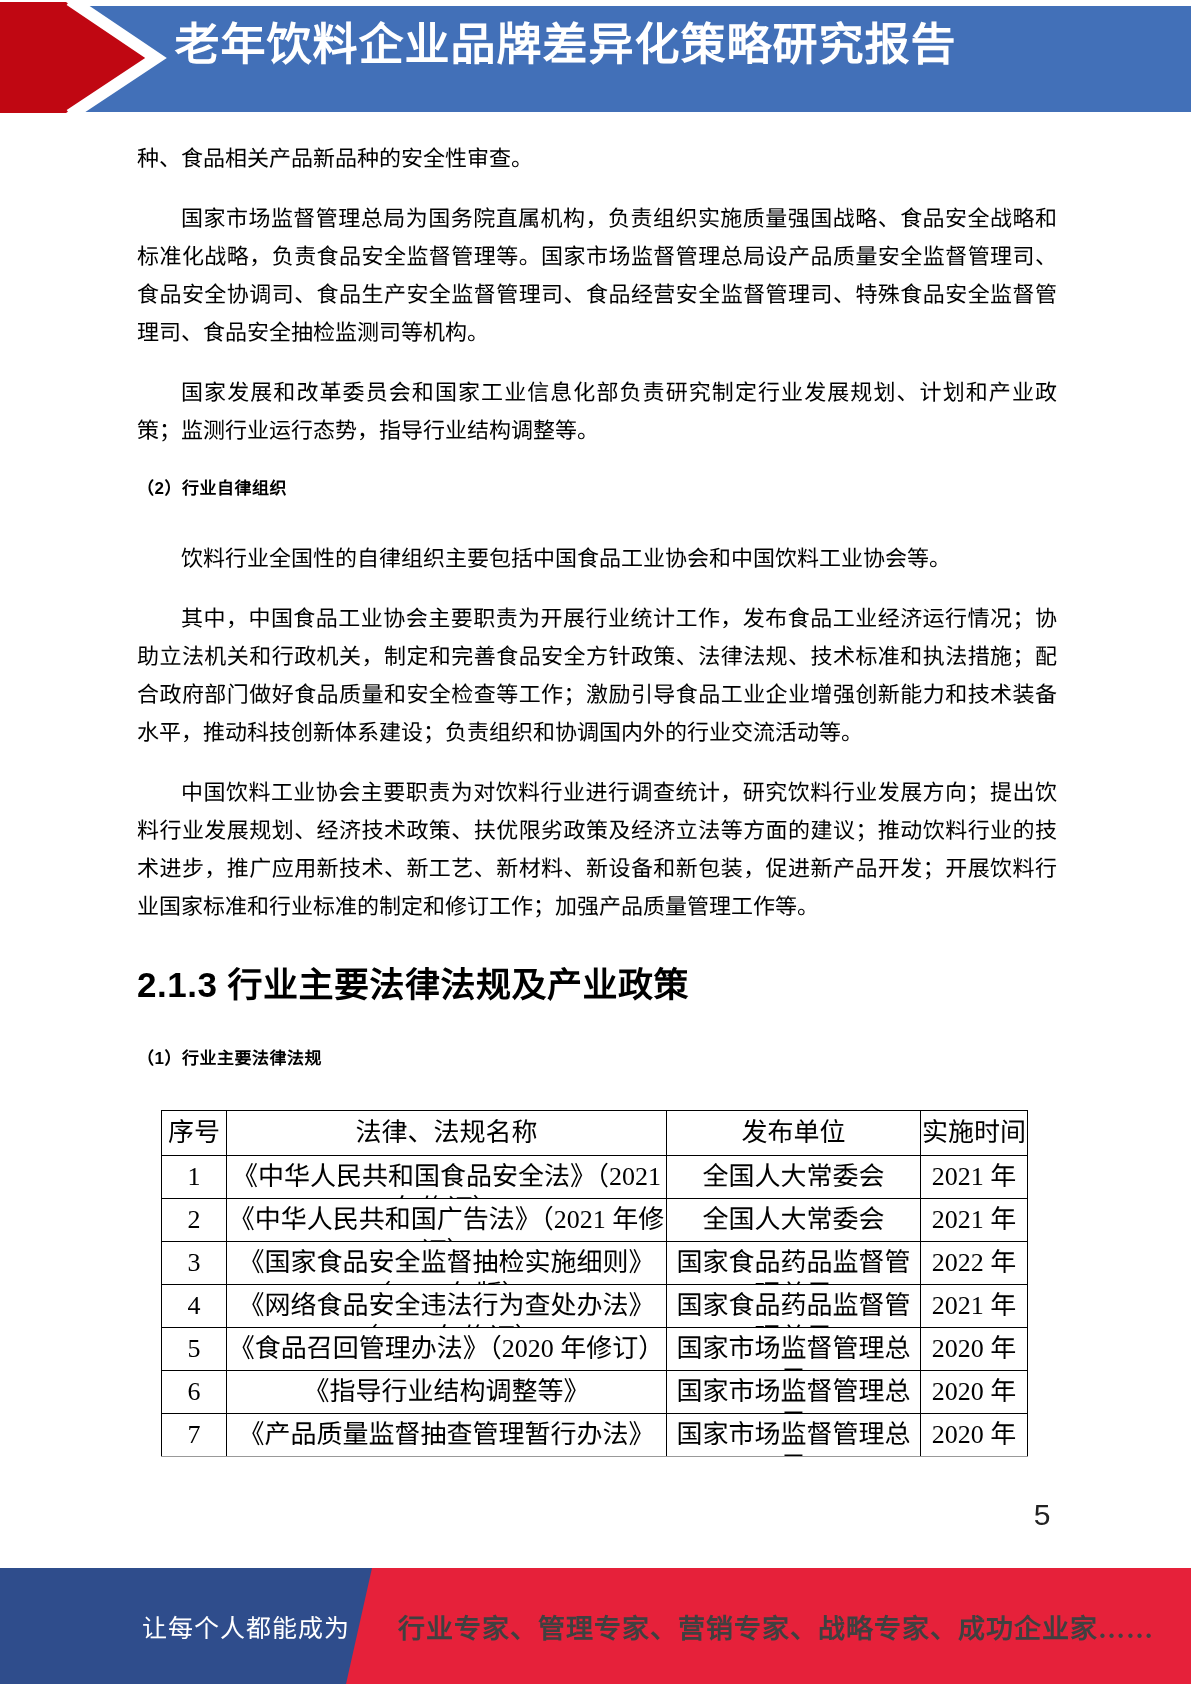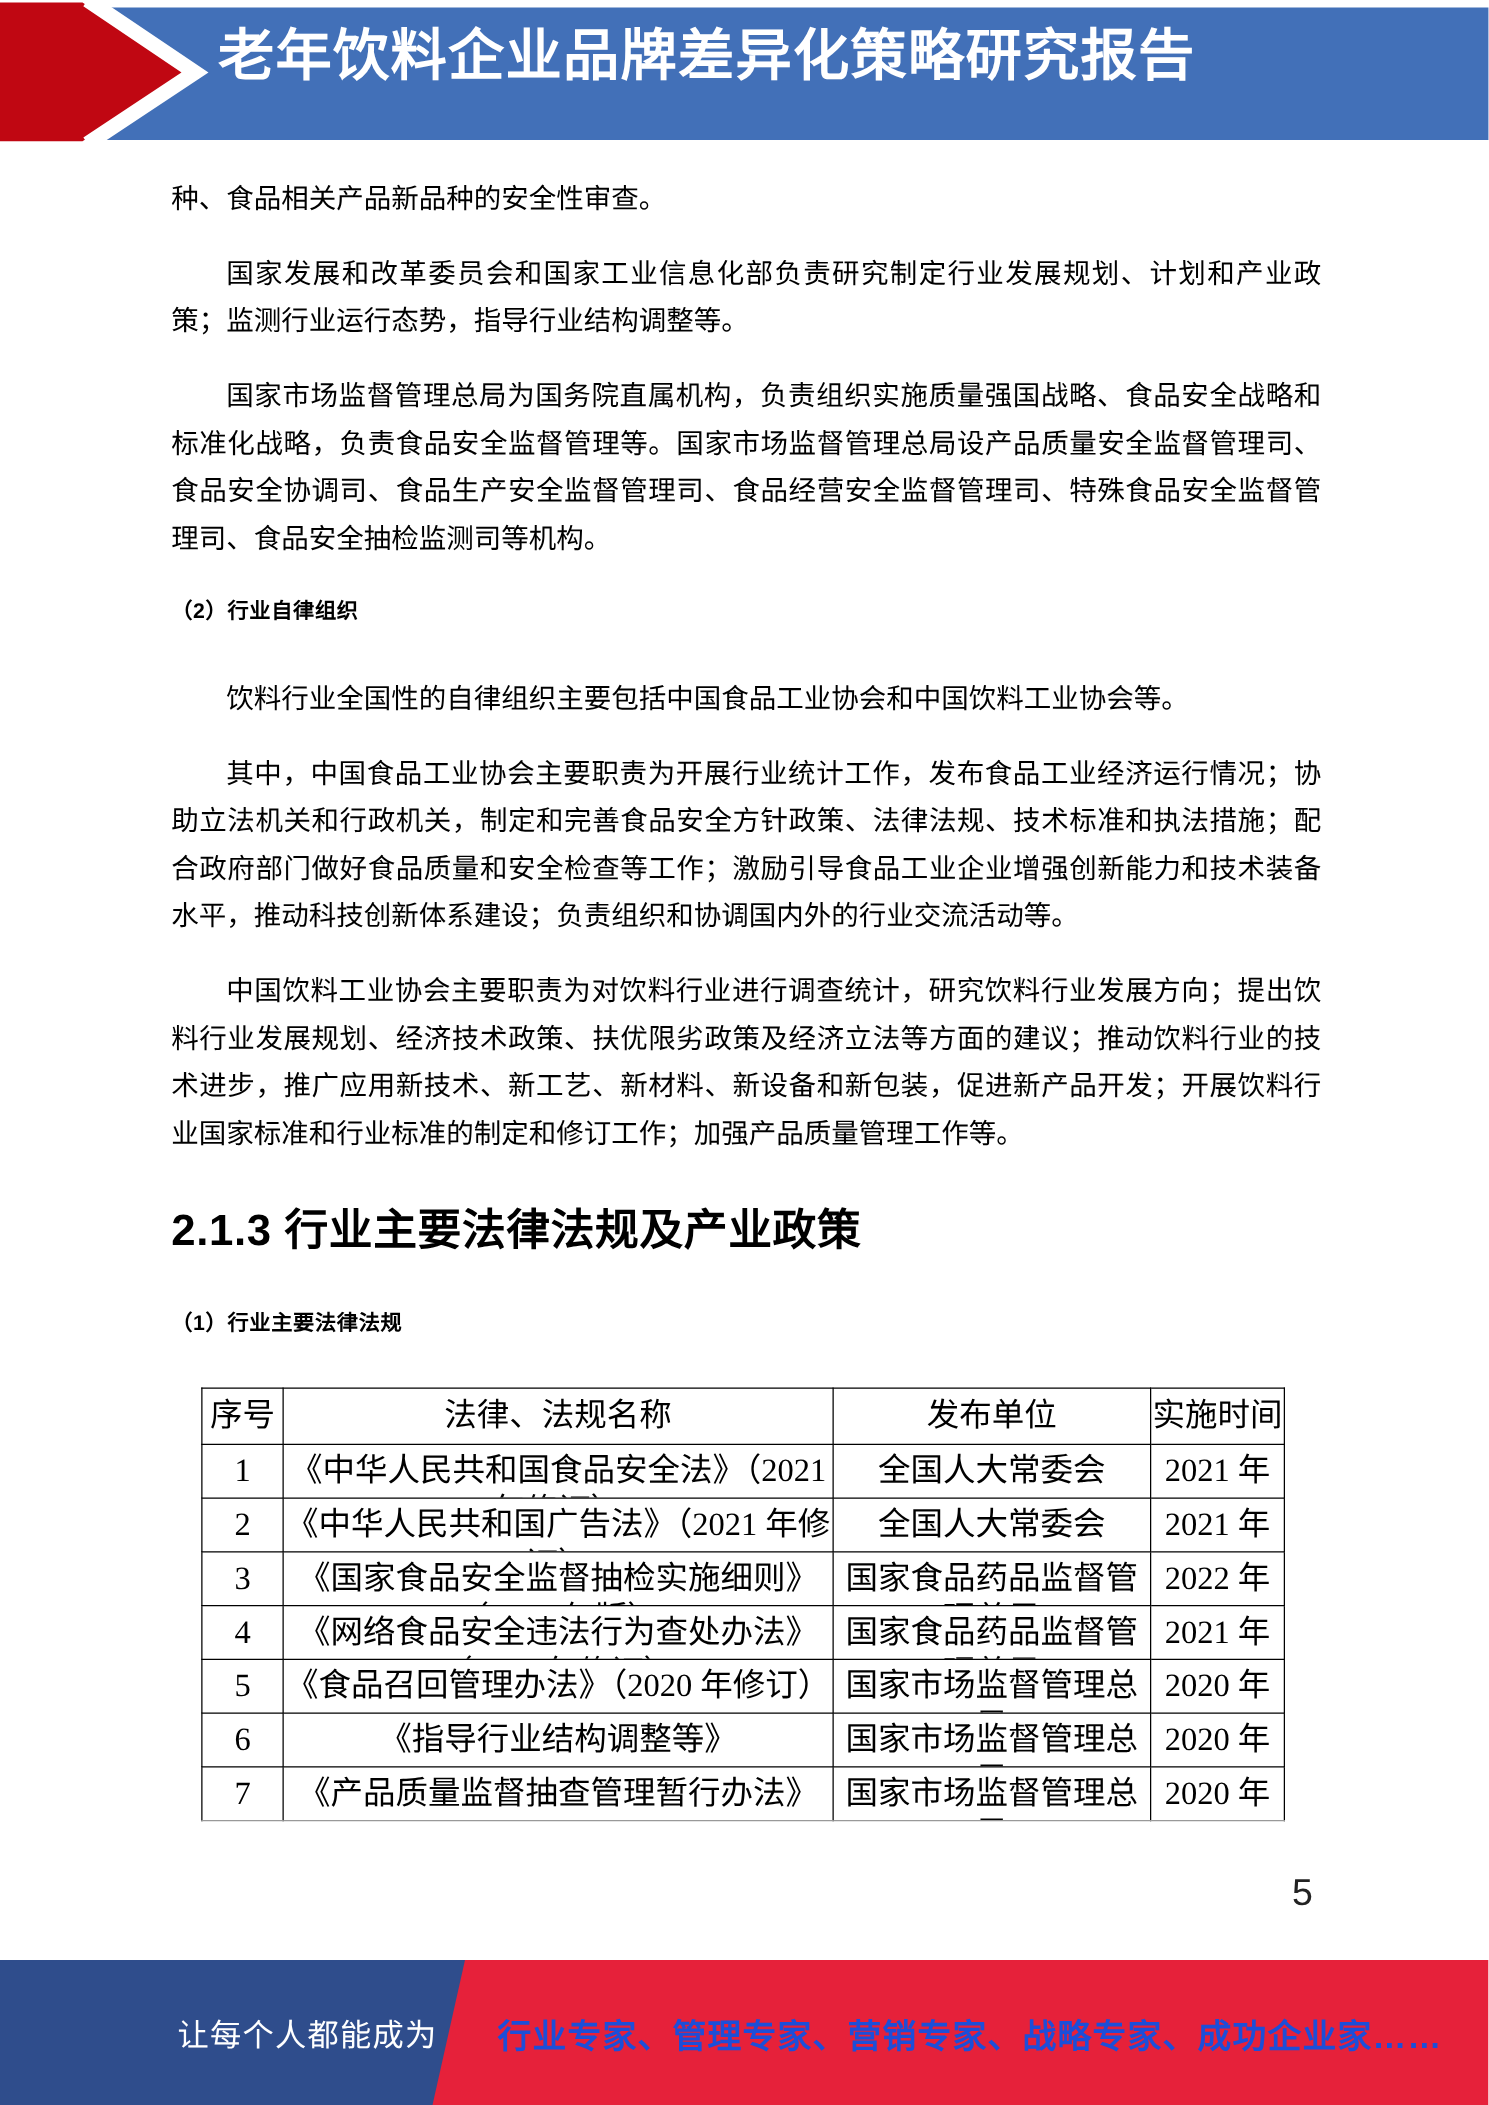--- a/index.html
+++ b/index.html
@@ -58,43 +58,43 @@
   .ftr svg{position:absolute;top:0;left:0;}
   .ftr-red{fill:var(--footer-red,#E6213A);}
   .ftr-blue{fill:var(--footer-blue,#2F4D8C);}
   .ftr-left{
     position:absolute;left:142px;top:0;height:116px;display:flex;align-items:center;
     color:#fff;font-family:"Liberation Sans","DejaVu Sans",sans-serif;
     font-size:25px;letter-spacing:1px;
   }
   .ftr-right{
     position:absolute;left:398px;top:0;height:116px;display:flex;align-items:center;
-    color:#1d4ed8;font-family:Liberation Sans, sans-serif;
+    color:#404040;font-family:Liberation Serif, serif;
     font-size:27px;font-weight:600;letter-spacing:1px;
   }
 </style>
 </head>
 <body>
 
 <div class="page">
 
   <div class="hdr">
     <svg width="1191" height="120" viewBox="0 0 1191 120">
       <rect class="hdr-band" x="0" y="6" width="1191" height="106"></rect>
       <polygon class="hdr-arrow" points="0,2 66,2 150,58 66,113 0,113"></polygon>
       <polyline class="hdr-chevron" points="70,0 156,58 70,115"></polyline>
     </svg>
     <div class="hdr-title">老年饮料企业品牌差异化策略研究报告</div>
   </div>
 
   <div class="content" id="blocks">
 
     <p class="noindent">种、食品相关产品新品种的安全性审查。</p>
+      <p>国家市场监督管理总局为国务院直属机构，负责组织实施质量强国战略、食品安全战略和标准化战略，负责食品安全监督管理等。国家市场监督管理总局设产品质量安全监督管理司、食品安全协调司、食品生产安全监督管理司、食品经营安全监督管理司、特殊食品安全监督管理司、食品安全抽检监测司等机构。</p>
       <p>国家发展和改革委员会和国家工业信息化部负责研究制定行业发展规划、计划和产业政策；监测行业运行态势，指导行业结构调整等。</p>
-      <p>国家市场监督管理总局为国务院直属机构，负责组织实施质量强国战略、食品安全战略和标准化战略，负责食品安全监督管理等。国家市场监督管理总局设产品质量安全监督管理司、食品安全协调司、食品生产安全监督管理司、食品经营安全监督管理司、特殊食品安全监督管理司、食品安全抽检监测司等机构。</p>
       <h3>（2）行业自律组织</h3>
       <p>饮料行业全国性的自律组织主要包括中国食品工业协会和中国饮料工业协会等。</p>
       <p>其中，中国食品工业协会主要职责为开展行业统计工作，发布食品工业经济运行情况；协助立法机关和行政机关，制定和完善食品安全方针政策、法律法规、技术标准和执法措施；配合政府部门做好食品质量和安全检查等工作；激励引导食品工业企业增强创新能力和技术装备水平，推动科技创新体系建设；负责组织和协调国内外的行业交流活动等。</p>
       <p>中国饮料工业协会主要职责为对饮料行业进行调查统计，研究饮料行业发展方向；提出饮料行业发展规划、经济技术政策、扶优限劣政策及经济立法等方面的建议；推动饮料行业的技术进步，推广应用新技术、新工艺、新材料、新设备和新包装，促进新产品开发；开展饮料行业国家标准和行业标准的制定和修订工作；加强产品质量管理工作等。</p>
       <h2>2.1.3 行业主要法律法规及产业政策</h2>
       <h3>（1）行业主要法律法规</h3>
       <table class="laws" id="laws-table">
       <colgroup>
         <col style="width:65px">
           <col style="width:440px">

